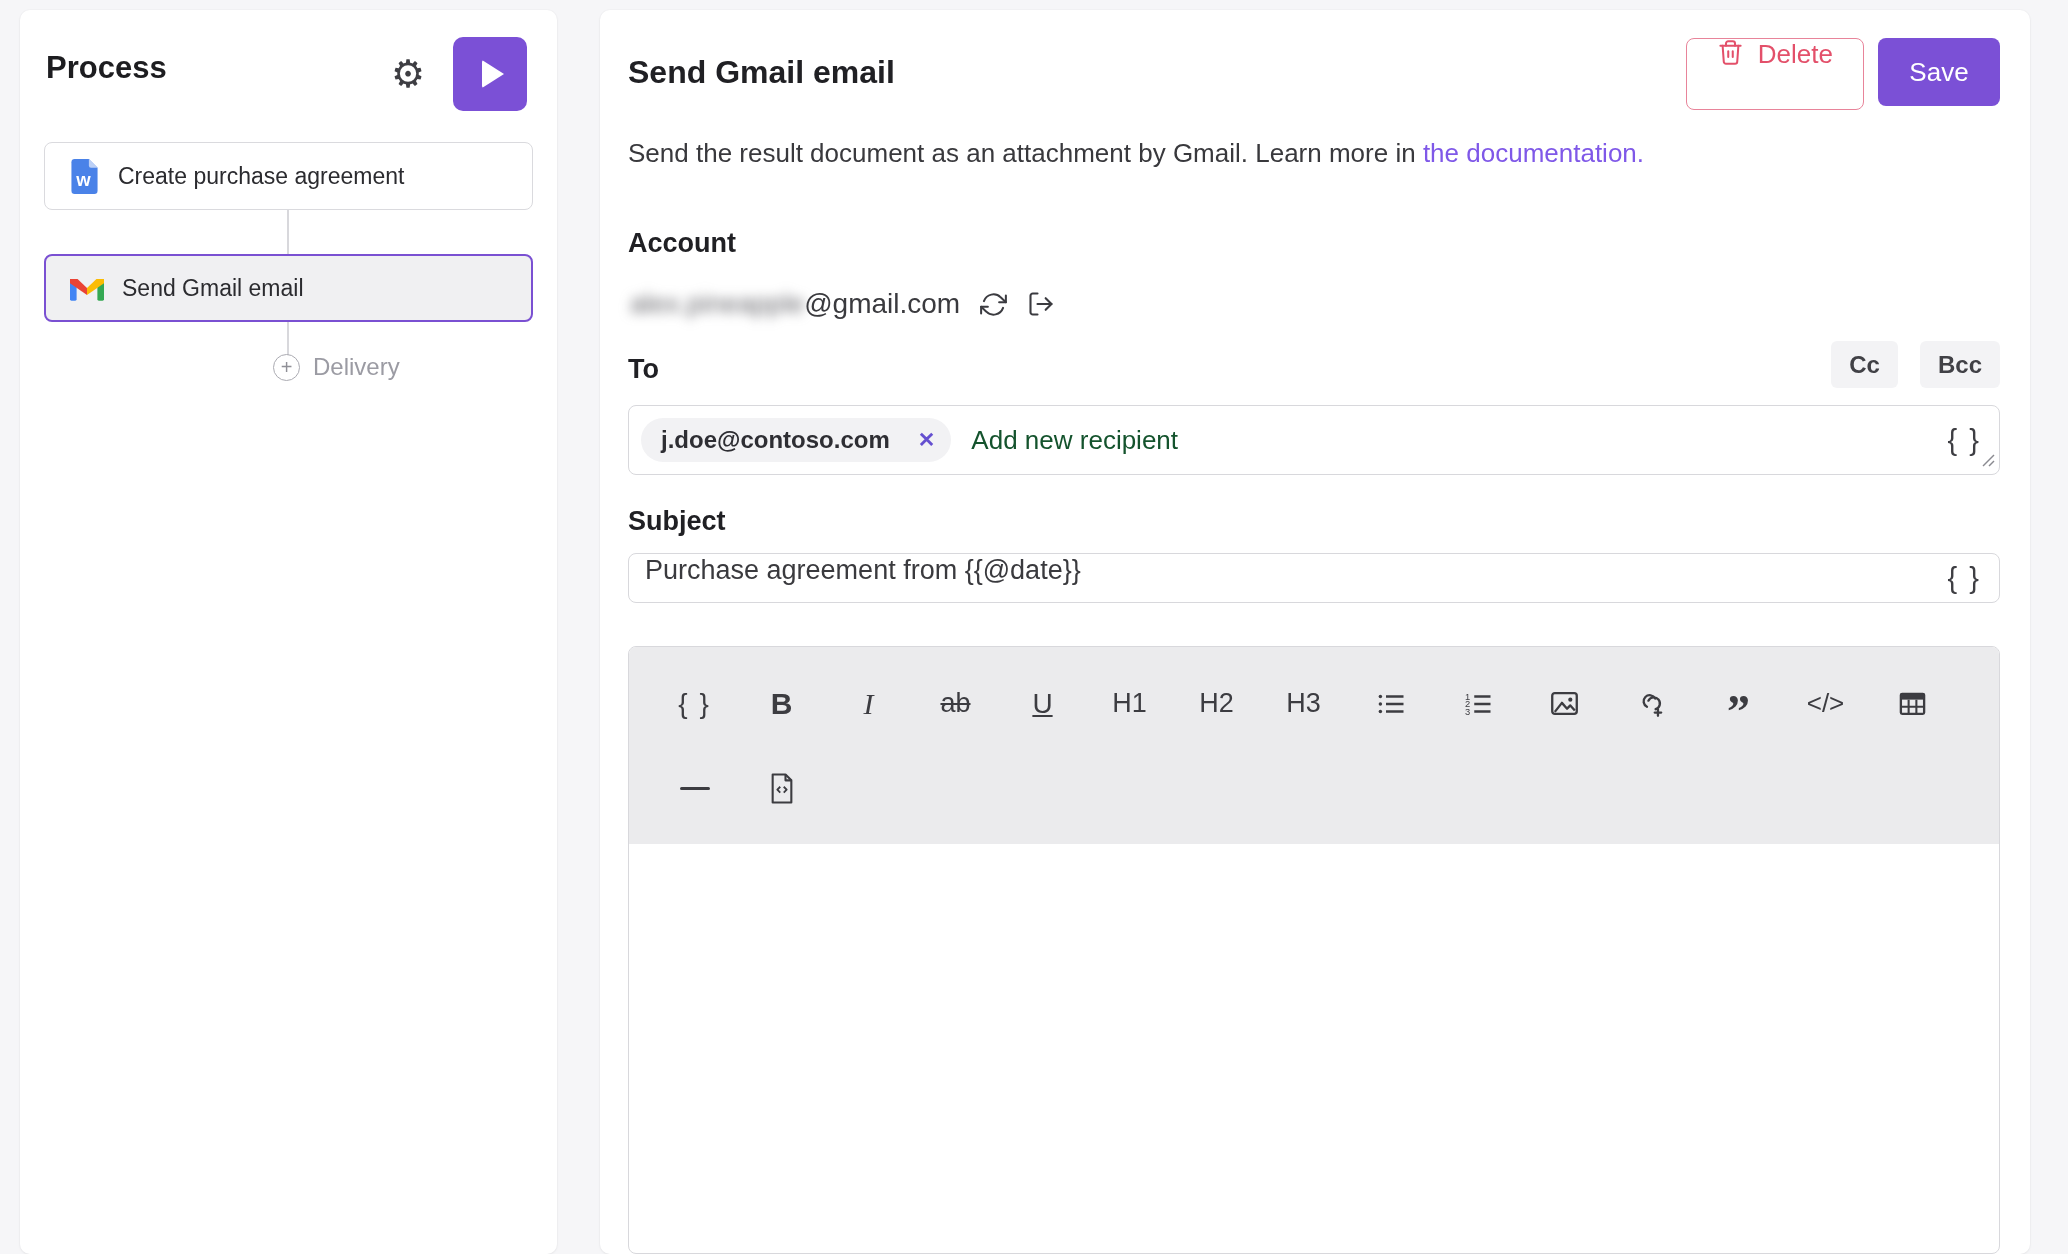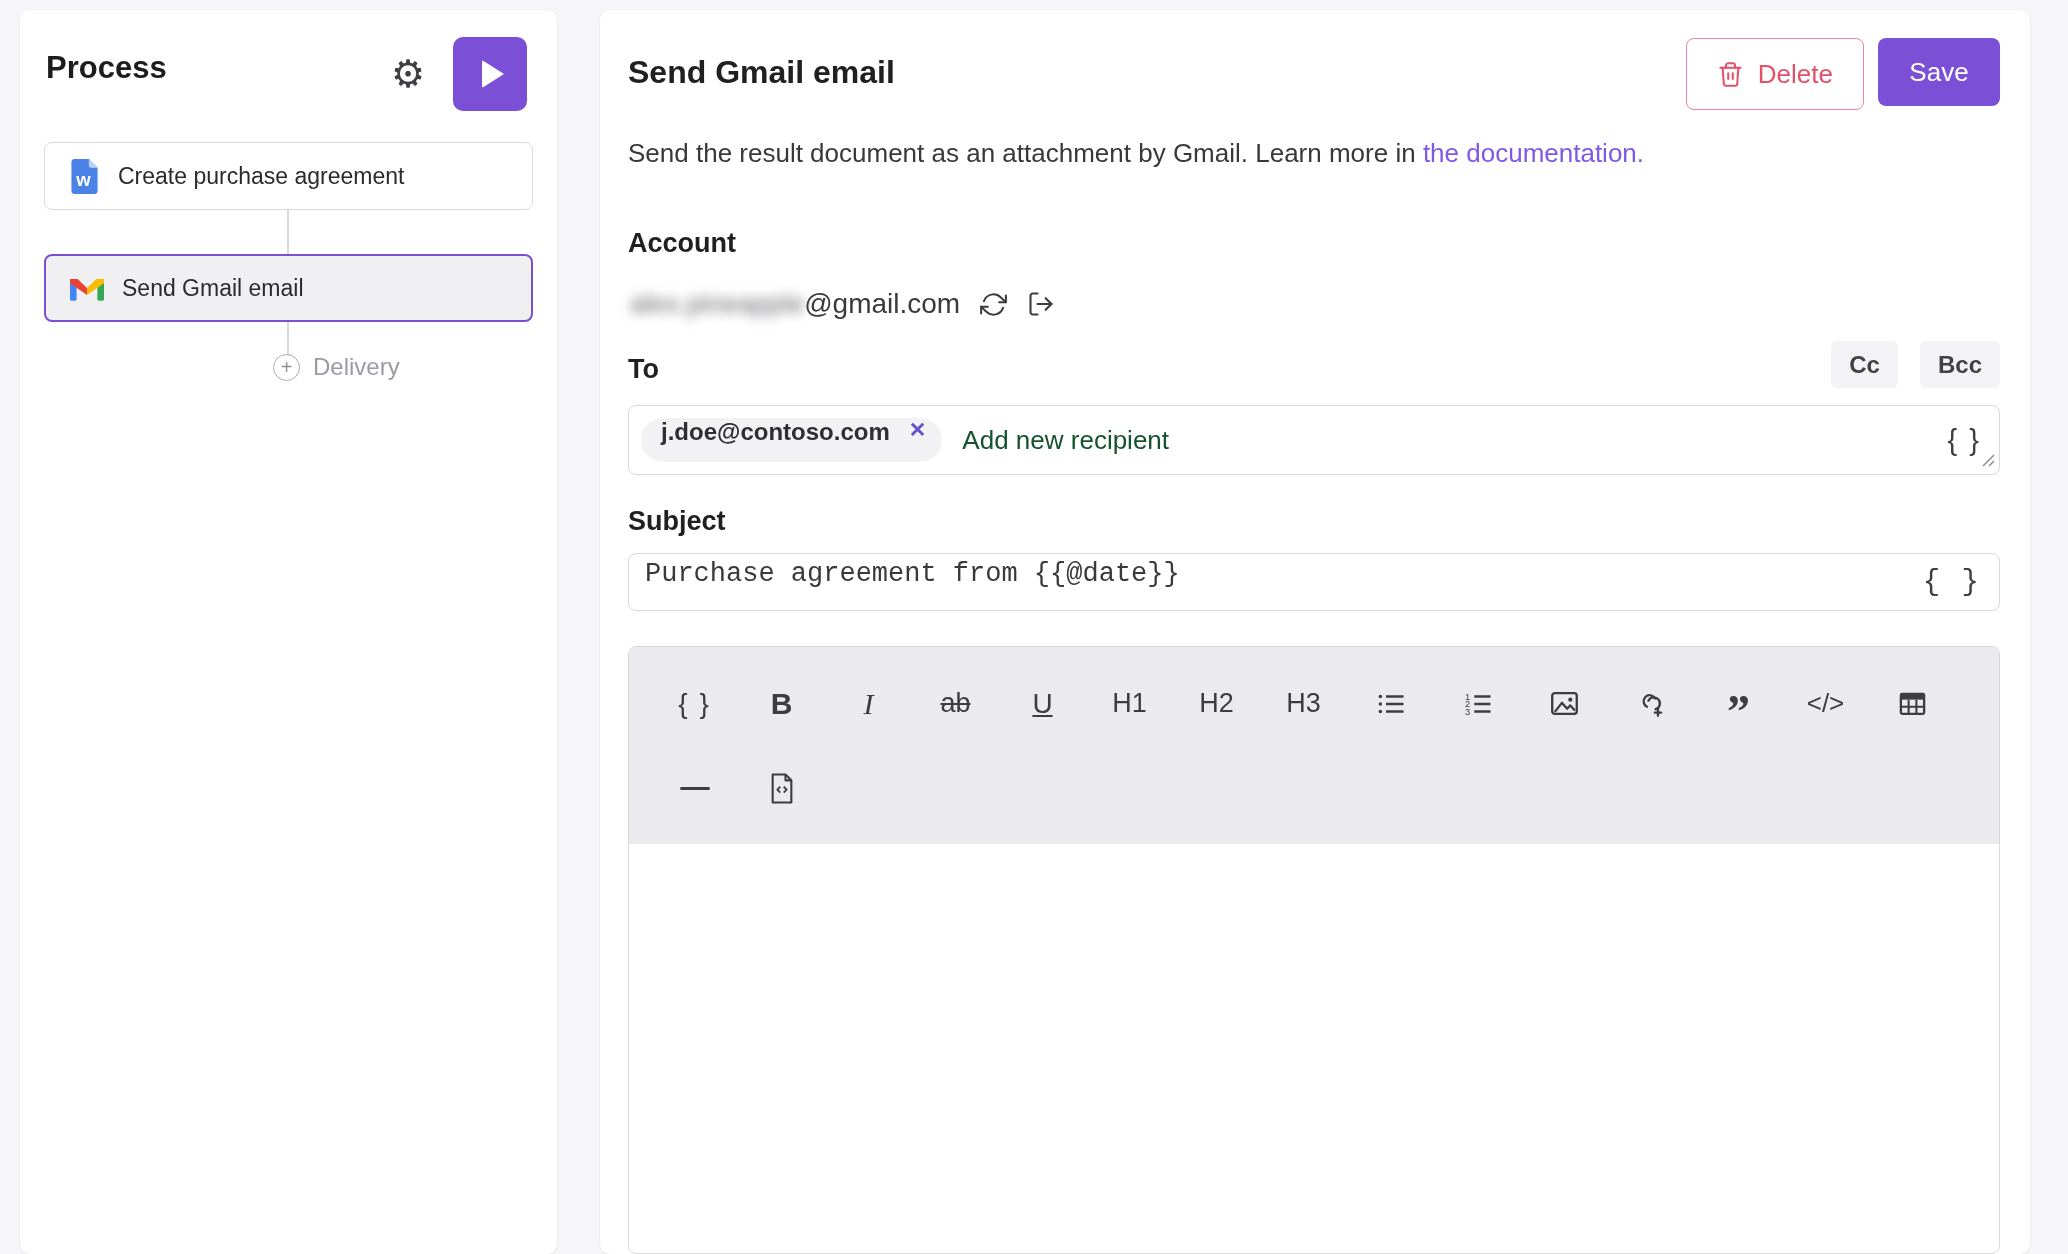--- a/index.html
+++ b/index.html
@@ -35,41 +35,41 @@
   .plus-circle { width:27px; height:27px; border:1.5px solid #ababb2; border-radius:50%;
                  display:flex; align-items:center; justify-content:center;
                  font-size:20px; color:#8f8f96; line-height:1; }
   .add-step .lbl { font-size:24px; color:#9b9ba3; }
   
   #main-card { left:600px; top:10px; width:1430px; height:1244px; }
   .m-title { position:absolute; left:28px; top:44px; font-size:32px; font-weight:700; color:#202024; }
   .actions { position:absolute; right:30px; top:28px; display:flex; gap:14px; }
   .btn-delete { height:72px; padding:0 30px; background:#fff; border:1px solid #e8849a;
                 border-radius:8px; color:var(--danger); font-size:26px; cursor:pointer;
-                display:flex; align-items:center; gap:14px; font-family:inherit; }
+                display:flex; gap:14px; font-family:inherit; }
   .btn-save { height:68px; width:122px; background:var(--accent); border:none; border-radius:8px;
               color:#fff; font-size:26px; cursor:pointer; font-family:inherit; }
   .m-desc { position:absolute; left:28px; top:128px; font-size:26px; color:#39393d; }
   .m-desc a { color:var(--link); text-decoration:none; cursor:pointer; }
   .f-label { position:absolute; left:28px; font-size:27px; font-weight:700; color:#202024; }
   #lbl-account { top:218px; } #lbl-to { top:344px; } #lbl-subject { top:496px; }
   .email-row { position:absolute; left:30px; top:272px; height:44px; display:flex; align-items:center; gap:16px; }
   .email-user { font-size:27px; color:#6b6b70; filter:blur(6px); }
   .email-domain { font-size:28px; color:#3a3a3e; }
   .icon-btn { background:none; border:none; cursor:pointer; display:flex; align-items:center;
               justify-content:center; padding:0; margin-left:4px; }
   .ccbcc { position:absolute; right:30px; top:331px; display:flex; gap:22px;align-items:center; }
   .ccbcc button { height:47px; padding:0 18px; background:#f3f3f5; border:none; border-radius:6px;
                   font-size:24px; font-weight:700; color:#414146; cursor:pointer; font-family:inherit; }
   .input-box { position:absolute; left:28px; width:1372px; background:#fff;
                border:1px solid #d8d8dc; border-radius:8px; display:flex; align-items:center; }
   #to-input { top:395px; height:70px; padding:0 60px 0 12px; }
-  #subject-input { top:543px; height:58px; padding:0 60px 16px 16px;font-family:Liberation Mono, monospace; }
-  .chip { height:44px; background:#f2f2f4; border-radius:22px; display:flex; align-items:flex-start;
-          padding:0 16px 0 20px; gap:19px; }
+  #subject-input { top:543px; height:50px; padding:0 60px 16px 16px; }
+  .chip { height:44px; background:#f2f2f4; border-radius:22px; display:flex; align-items:center;
+          padding:0 16px 0 20px; gap:28px; }
   .chip .txt { font-size:24px; font-weight:700; color:#2e2e33; }
   .chip .x { font-size:21px; font-weight:700; color:#6550d0; background:none; border:none; cursor:pointer; }
   .placeholder { font-size:26px; color:#14532d; margin-left:20px; }
   .subject-text { font-size:27px; color:#3a3a3e; }
   .token-btn { position:absolute; right:18px; top:50%; transform:translateY(-50%);
                background:none; border:none; cursor:pointer; font-size:29px; color:#3e3e43;
                letter-spacing:2px; font-family:inherit; }
   .resize-handle { position:absolute; right:4px; bottom:3px; cursor:nwse-resize; }
   
   .editor { position:absolute; left:28px; top:636px; width:1372px; height:608px;

